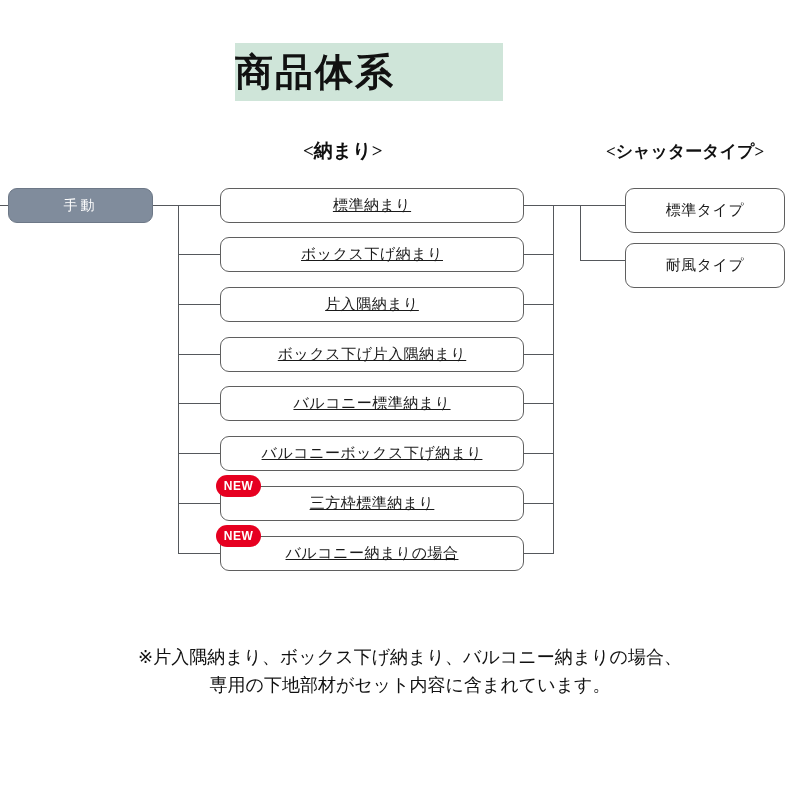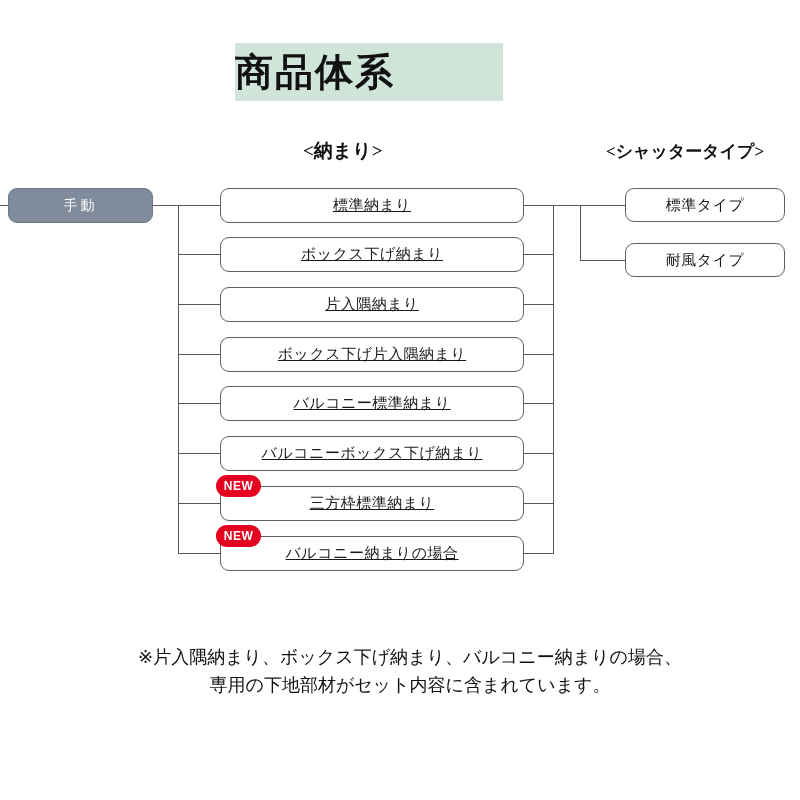--- a/index.html
+++ b/index.html
@@ -94,21 +94,21 @@
 
   .osamari-box {
     left: 220px;
     width: 304px;
     height: 35px;
     text-decoration: underline;
   }
   .shutter-box {
     left: 625px;
     width: 160px;
-    height: 34px;
+    height: 45px;
   }
 
   
   .new-badge {
     position: absolute;
     width: 45px;
     height: 22px;
     background: #e60020;
     border-radius: 11px;
     display: flex;

